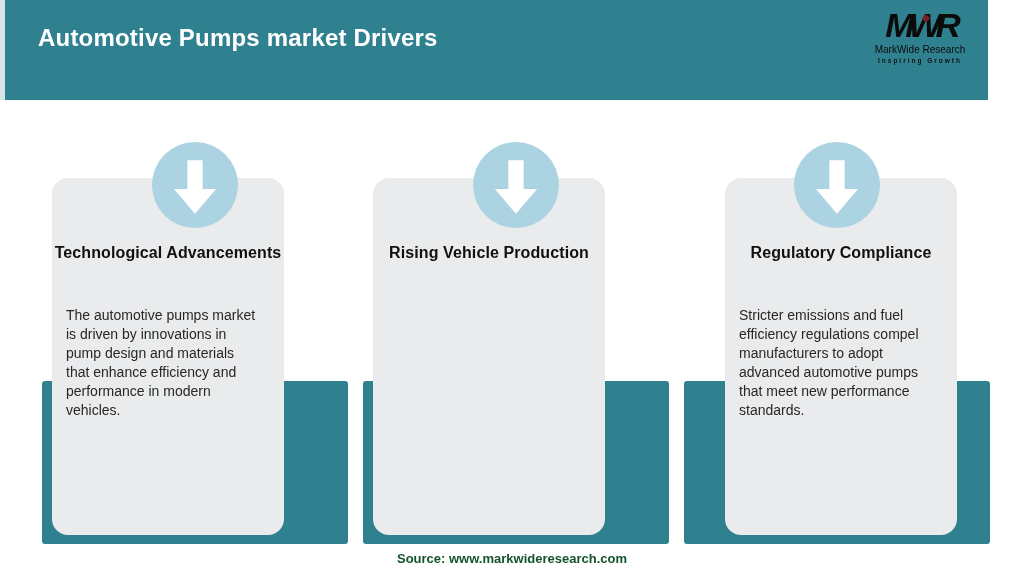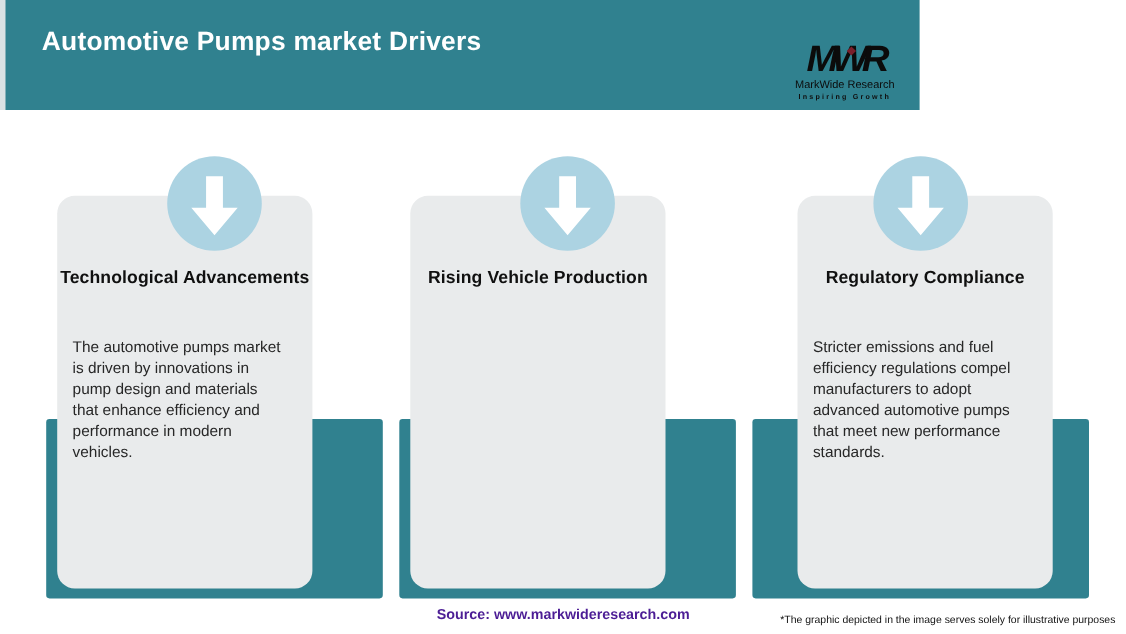--- a/index.html
+++ b/index.html
@@ -9,30 +9,30 @@
     --edge_strip:#D9E2E4;
     --logo_dot:#7A1F2B;
   }
   *{margin:0;padding:0;box-sizing:border-box;}
   html,body{width:1024px;height:576px;overflow:hidden;background:#ffffff;
     font-family:"Liberation Sans", sans-serif;}
   .stage{position:relative;width:1024px;height:576px;background:#ffffff;}
 
   
   .header{
-    position:absolute;left:0;top:0;width:836px;height:100px;
+    position:absolute;left:0;top:0;width:988px;height:100px;
     background:var(--teal);
     border-left:5px solid var(--edge_strip);
   }
   .page-title{
     position:absolute;left:33px;top:24px;
     color:#ffffff;font-size:24px;font-weight:bold;letter-spacing:.2px;
   }
   .logo{
-    position:absolute;right:8px;top:8px;width:120px;text-align:center;color:#0b0b0b;margin-top:28px;
+    position:absolute;right:8px;top:8px;width:120px;text-align:center;color:#0b0b0b;
   }
   .logo-mark{
     position:relative;display:inline-block;
     font-size:35px;font-weight:900;font-style:italic;
     letter-spacing:-6px;line-height:1;color:#0b0b0b;
     transform:scaleY(.95);
   }
   .logo-dot{
     position:absolute;left:38px;top:7px;width:6px;height:6px;
     background:var(--logo_dot);transform:rotate(45deg);
@@ -69,21 +69,21 @@
     font-size:16px;font-weight:bold;color:#101010;letter-spacing:.1px;
   }
   .card p{
     margin-top:44px;padding:0 28px 0 14px;
     font-size:14px;line-height:1.36;color:#272727;
   }
 
   
   .source{
     position:absolute;left:0;top:551px;width:1024px;text-align:center;
-    font-size:13px;font-weight:bold;color:#4c1d95;
+    font-size:13px;font-weight:bold;color:#14532d;
   }
   .disclaimer{
     position:absolute;right:10px;top:558px;
     font-size:9.5px;color:#111111;
   }
 </style>
 </head>
 <body>
 
 <div class="stage">
@@ -132,15 +132,14 @@
       <p>Stricter emissions and fuel efficiency regulations compel manufacturers to adopt advanced automotive pumps that meet new performance standards.</p>
     </div>
     <div class="circle">
       <svg width="46" height="58" viewBox="0 0 48 60">
         <path d="M16 2 h16 v30 h14 L24 58 2 32 h14 Z" fill="#FFFFFF"></path>
       </svg>
     </div>
   </div>
 
   <div class="source">Source: www.markwideresearch.com</div>
-  <div class="disclaimer">*The graphic depicted in the image serves solely for illustrative purposes</div>
 
 </div>
 
 </body></html>

